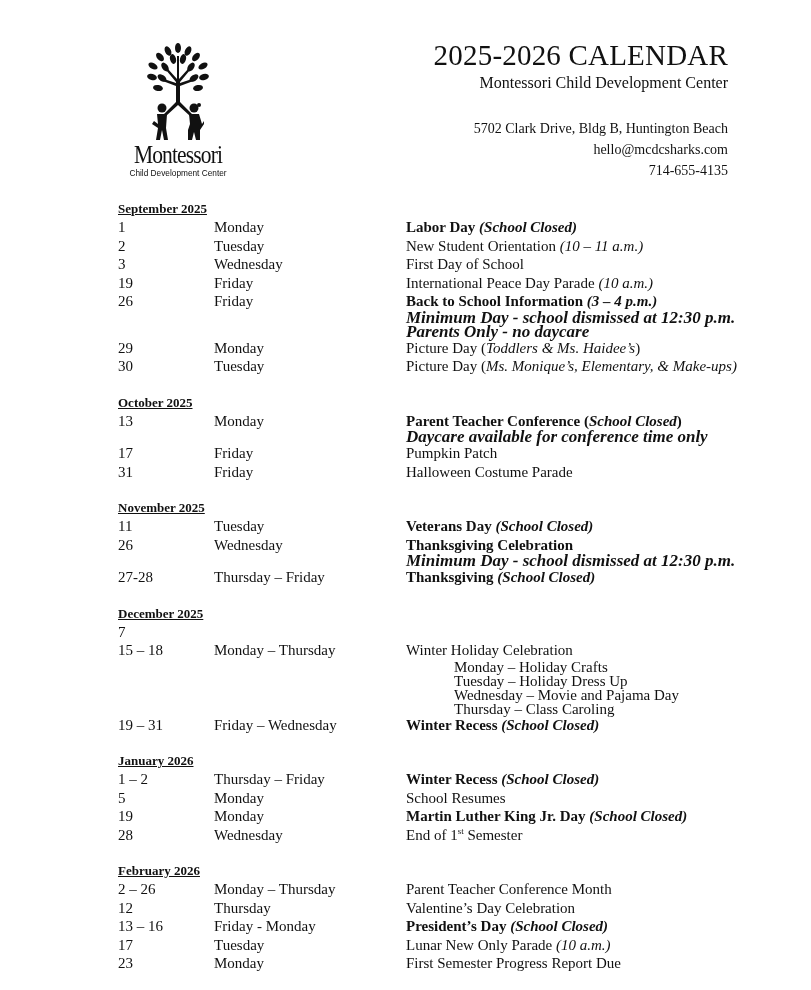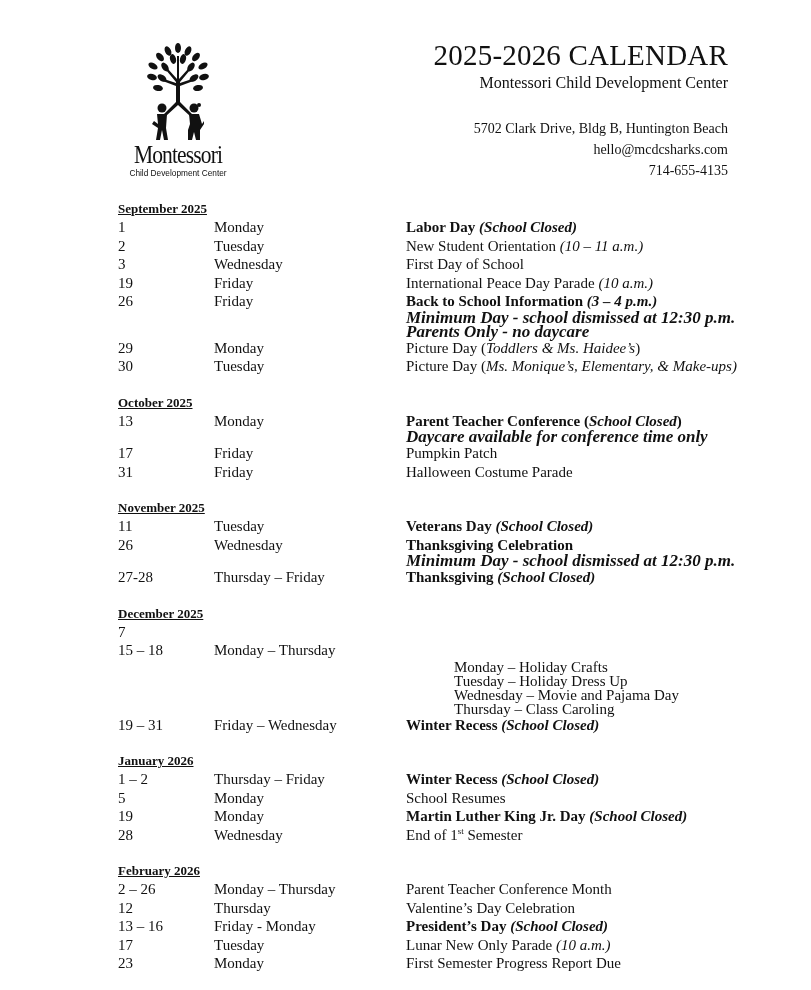--- a/index.html
+++ b/index.html
@@ -190,20 +190,21 @@
     </div>
     <div class="month">
       <div class="month-title">December 2025</div>
       <div class="row">
         <div class="c-date">7</div>
         <div class="c-day"></div>
       </div>
       <div class="row">
         <div class="c-date">15 – 18</div>
         <div class="c-day">Monday – Thursday</div>
+        <div class="c-event"><span>Winter Holiday Celebration</span></div>
       </div>
       <div class="row">
         <div class="c-date"></div>
         <div class="c-day"></div>
         <div class="c-event sub">Monday – Holiday Crafts</div>
       </div>
       <div class="row">
         <div class="c-date"></div>
         <div class="c-day"></div>
         <div class="c-event sub">Tuesday – Holiday Dress Up</div>

